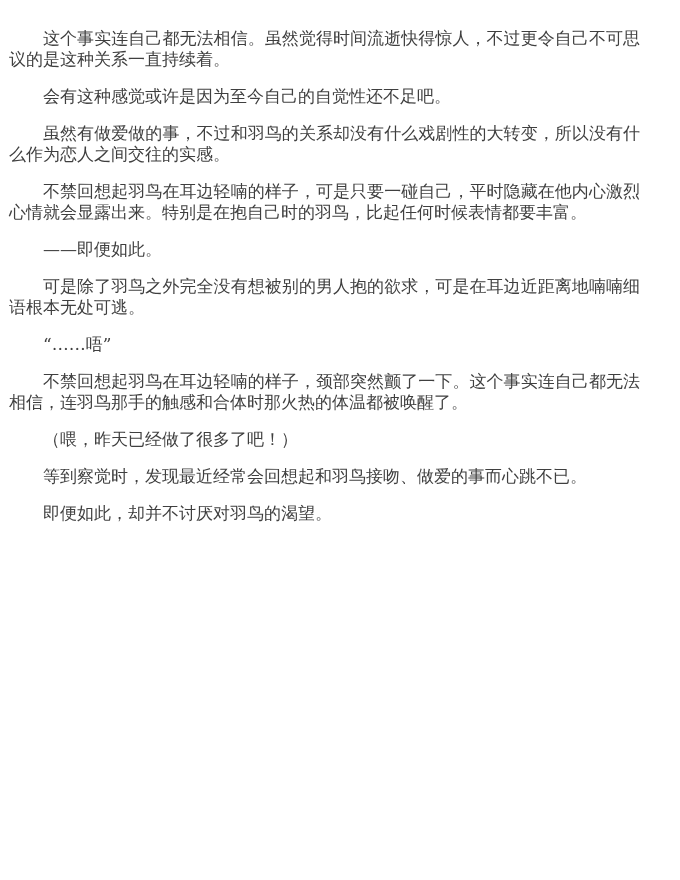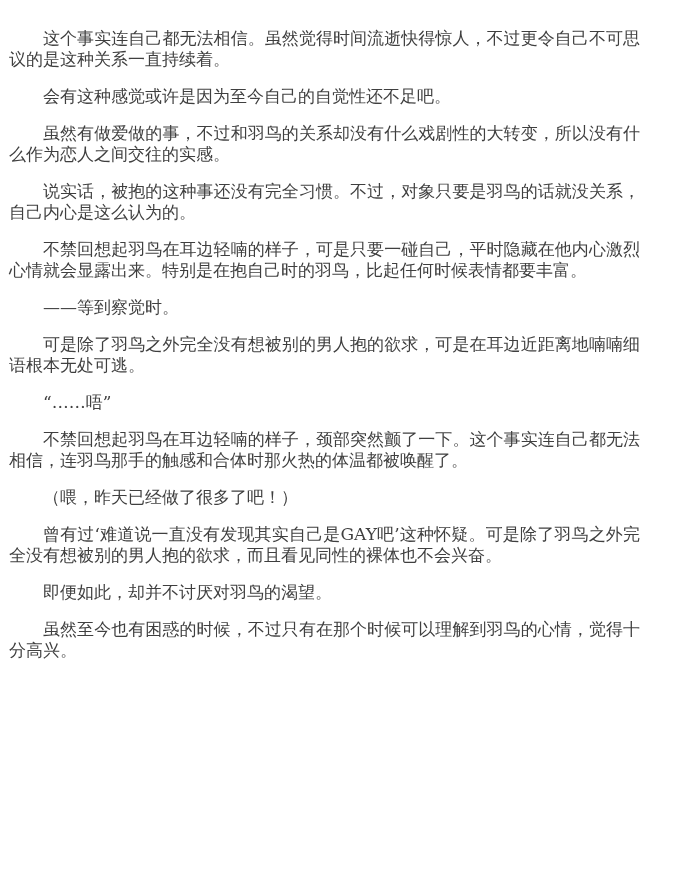--- a/index.html
+++ b/index.html
@@ -28,23 +28,21 @@
     text-indent: 2em;
   }
 </style>
 </head>
 <body>
 
 <div class="page">
   <p class="para">这个事实连自己都无法相信。虽然觉得时间流逝快得惊人，不过更令自己不可思议的是这种关系一直持续着。</p>
   <p class="para">会有这种感觉或许是因为至今自己的自觉性还不足吧。</p>
   <p class="para">虽然有做爱做的事，不过和羽鸟的关系却没有什么戏剧性的大转变，所以没有什么作为恋人之间交往的实感。</p>
-  <p class="para">说实话，被抱的这种事还没有完全习惯。不过，对象只要是羽鸟的话就没关系，自己内心是这么认为的。</p>
   <p class="para">不禁回想起羽鸟在耳边轻喃的样子，可是只要一碰自己，平时隐藏在他内心激烈心情就会显露出来。特别是在抱自己时的羽鸟，比起任何时候表情都要丰富。</p>
-  <p class="para">——等到察觉时。</p>
+  <p class="para">——即便如此。</p>
   <p class="para">可是除了羽鸟之外完全没有想被别的男人抱的欲求，可是在耳边近距离地喃喃细语根本无处可逃。</p>
   <p class="para">“……唔”</p>
   <p class="para">不禁回想起羽鸟在耳边轻喃的样子，颈部突然颤了一下。这个事实连自己都无法相信，连羽鸟那手的触感和合体时那火热的体温都被唤醒了。</p>
   <p class="para">（喂，昨天已经做了很多了吧！）</p>
-  <p class="para">曾有过‘难道说一直没有发现其实自己是GAY吧’这种怀疑。可是除了羽鸟之外完全没有想被别的男人抱的欲求，而且看见同性的裸体也不会兴奋。</p>
+  <p class="para">等到察觉时，发现最近经常会回想起和羽鸟接吻、做爱的事而心跳不已。</p>
   <p class="para">即便如此，却并不讨厌对羽鸟的渴望。</p>
-  <p class="para">虽然至今也有困惑的时候，不过只有在那个时候可以理解到羽鸟的心情，觉得十分高兴。</p>
 </div>
 
 </body></html>

